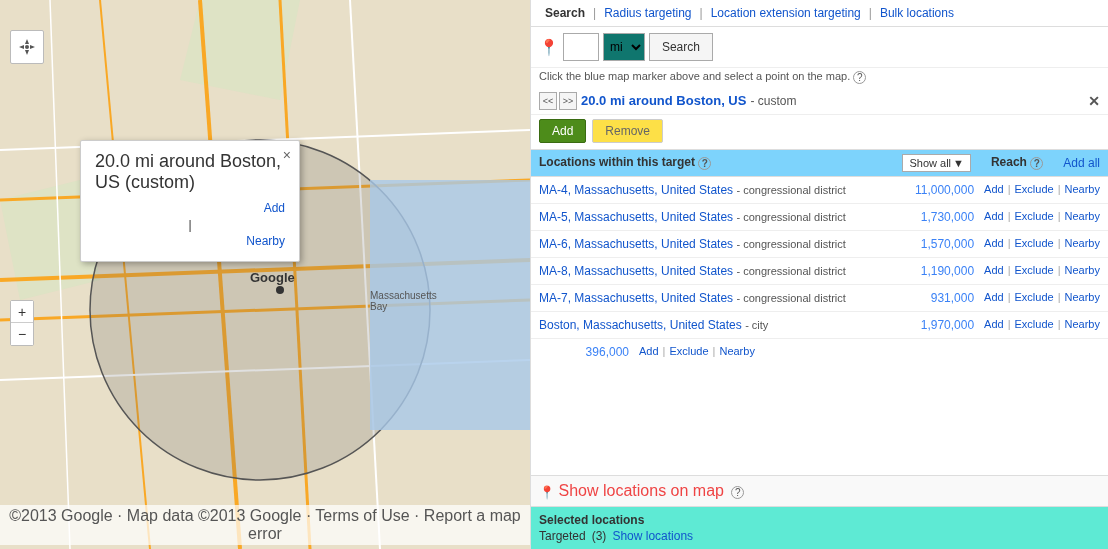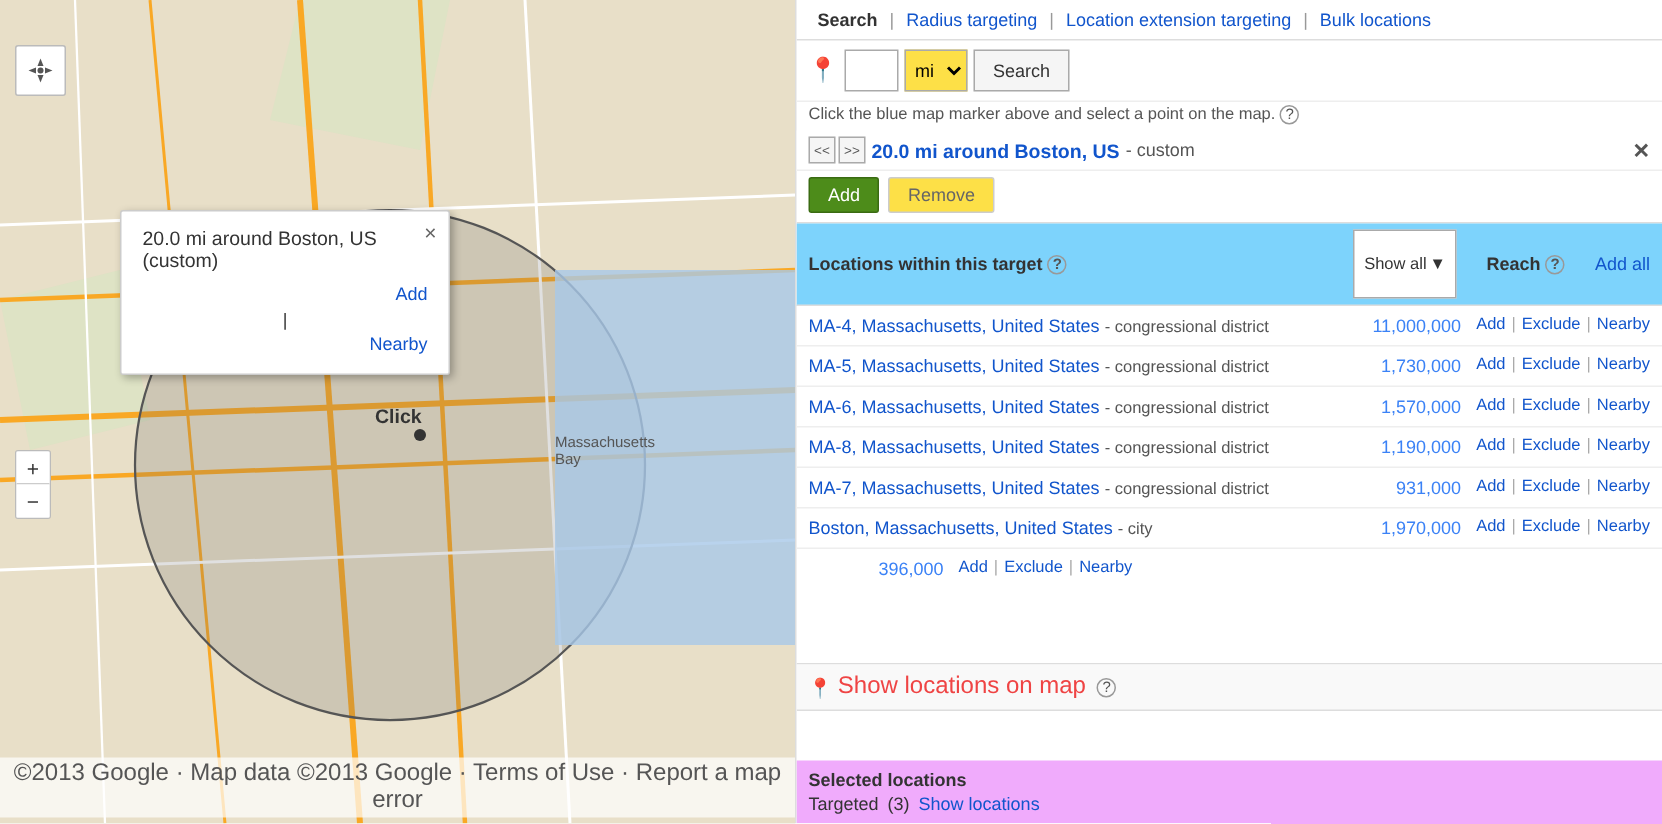--- a/index.html
+++ b/index.html
@@ -24,21 +24,21 @@
       left: 80px;
       background: white;
       border: 1px solid #ccc;
       border-radius: 2px;
       box-shadow: 2px 2px 6px rgba(0,0,0,0.3);
       padding: 10px 14px;
       width: 220px;
       z-index: 10;
     }
     .map-popup-title {
-      font-size: 13px;
+      font-size: 18px;
       color: #333;
       margin-bottom: 6px;
     }
     .map-popup-close {
       position: absolute;
       top: 6px; right: 8px;
       color: #666;
       cursor: pointer;
       font-size: 14px;
     }
@@ -176,21 +176,21 @@
       border: 1px solid #aaa;
       padding: 2px 4px;
       font-size: 12px;
       text-align: center;
     }
     .unit-select {
       height: 28px;
       border: 1px solid #aaa;
       font-size: 12px;
       padding: 2px 2px;
-      background: #fde047;
+      background: #0f766e;
     }
     .search-btn {
       height: 28px;
       padding: 0 12px;
       background: #f5f5f5;
       border: 1px solid #aaa;
       font-size: 12px;
       cursor: pointer;
       color: #333;
     }
@@ -300,21 +300,21 @@
       font-size: 12px;
       color: #333;
       font-weight: bold;
     }
     .show-all-btn {
       display: flex;
       align-items: center;
       gap: 2px;
       background: white;
       border: 1px solid #aaa;
-      padding: 16px 6px;
+      padding: 2px 6px;
       font-size: 11px;
       cursor: pointer;
       color: #333;
     }
     .table-header-reach {
       font-size: 12px;
       color: #333;
       font-weight: bold;
       margin: 0 20px 0 20px;
     }
@@ -403,23 +403,22 @@
     }
     .show-on-map .map-pin-sm {
       color: #3c78d8;
       font-size: 13px;
       vertical-align: middle;
     }
 
     
     .selected-locations {
       padding: 6px 8px;
-      background: #f0abfc;
-      flex-shrink: 0;
-      margin-top: 33px;
+      background: #5eead4;
+      flex-shrink: 0;
     }
     .selected-title {
       font-size: 12px;
       font-weight: bold;
       color: #333;
       margin-bottom: 2px;
     }
     .targeted-row {
       display: flex;
       align-items: center;
@@ -470,21 +469,21 @@
     <circle cx="260" cy="310" r="170" fill="rgba(100,100,100,0.2)" stroke="#555" stroke-width="1.5"></circle>
 
     <rect x="370" y="180" width="160" height="250" fill="#a8c8e8" opacity="0.8"></rect>
 
     <circle cx="280" cy="290" r="4" fill="#333"></circle>
 
     <rect x="340" y="290" width="90" height="20" fill="#a8c8e8" opacity="0.0"></rect>
   </svg>
 
   
-  <div style="position:absolute; top:270px; left:250px; font-size:13px; font-weight:bold; color:#333; z-index:5;">Click</div>
+  <div style="position:absolute; top:270px; left:250px; font-size:13px; font-weight:bold; color:#333; z-index:5;">Google</div>
   <div style="position:absolute; top:290px; left:370px; font-size:10px; color:#555; z-index:5;">Massachusetts<br>Bay</div>
 
   
   <div class="map-nav">
     <svg width="20" height="20" viewBox="0 0 20 20">
       <polygon points="10,2 8,7 12,7" fill="#555"></polygon>
       <polygon points="10,18 8,13 12,13" fill="#555"></polygon>
       <polygon points="2,10 7,8 7,12" fill="#555"></polygon>
       <polygon points="18,10 13,8 13,12" fill="#555"></polygon>
       <circle cx="10" cy="10" r="2" fill="#555"></circle>

